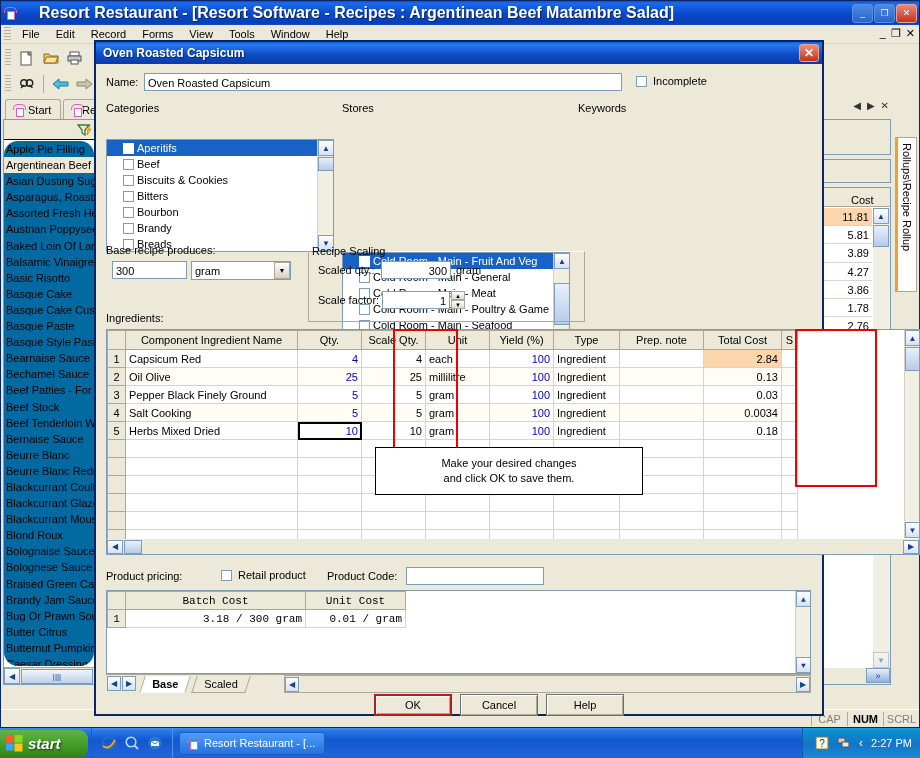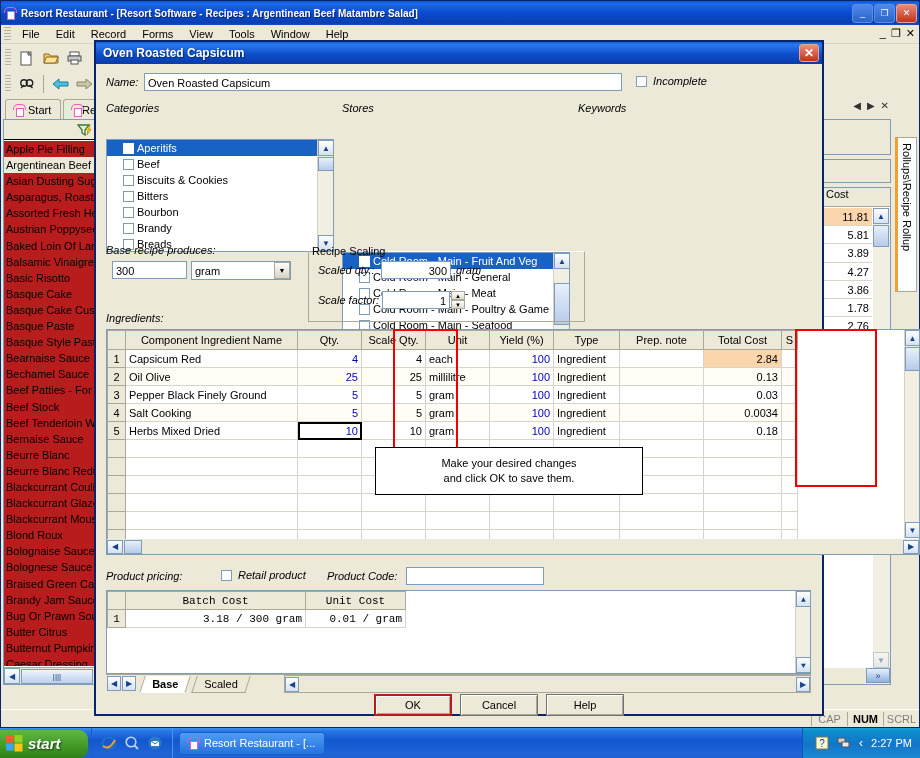--- a/index.html
+++ b/index.html
@@ -15,21 +15,21 @@
   #app-window {
     left:0; top:0; width:920px; height:728px;
     background:#ece9d8; border:1px solid #0a246a;
   }
   #app-titlebar {
     position:absolute; left:0; top:0; width:918px; height:24px;
     background:linear-gradient(180deg,#0a55d4 0%,#1b6ae8 10%,#0a4ad0 50%,#0a3fb0 92%,#174fca 100%);
     display:flex; align-items:center; padding:0 2px;
   }
   #app-titlebar .title {
-    color:#fff; font-weight:bold; font-size:10px; margin-left:5px;
+    color:#fff; font-weight:bold; font-size:16px; margin-left:23px;
     text-shadow:1px 1px 1px rgba(0,0,0,.5); white-space:nowrap; overflow:hidden;
   }
   .winbtn {
     width:21px; height:19px; margin-left:1px; border:1px solid #5a8ee0;
     border-radius:3px; display:flex; align-items:center; justify-content:center;
     color:#fff; font-size:9px; font-family:"Liberation Sans", sans-serif;
     background:linear-gradient(180deg,#4d8ae8,#2c63c9);
   }
   .winbtn.close { background:linear-gradient(180deg,#e98b7a,#c2321b); border-color:#e6a396; }
 
@@ -60,21 +60,21 @@
      border:1px solid #aca899; border-bottom:none; border-radius:3px 3px 0 0;
      display:flex; align-items:center; padding:0 6px; font-size:11px; gap:3px; }
 
   #app-body { position:absolute; left:0; top:118px; width:918px; height:592px; background:#ece9d8; }
 
   
   #left-panel { position:absolute; left:2px; top:0px; width:92px; height:566px;
       border:1px solid #7f9db9; background:#fff; }
   #left-header { height:20px; background:#ece9d8; border-bottom:1px solid #000;
       display:flex; align-items:center; justify-content:flex-end; padding-right:2px; }
-  #left-list { position:absolute; top:21px; left:0; right:0; bottom:18px; overflow:hidden; background:#b91c1c; }
+  #left-list { position:absolute; top:21px; left:0; right:0; bottom:18px; overflow:hidden; background:#0369a1;border-radius:14px; }
   .recipe-row { height:16.1px; line-height:16px; font-size:11px; padding-left:2px;
       white-space:nowrap; overflow:hidden; color:#000; }
   .recipe-row.sel { background:#ece9d8; }
   #left-hscroll { position:absolute; left:0; right:0; bottom:0; height:17px;
       background:#ece9d8; border-top:1px solid #aca899; display:flex; align-items:center; }
 
   
   #right-panel { position:absolute; right:28px; top:0px; width:68px; height:566px; }
   .rp-box { border:1px solid #7f9db9; background:#fff; }
   .cost-cell { height:18.2px; line-height:18px; text-align:right; padding-right:3px;
@@ -101,21 +101,21 @@
   #dlg-title { height:22px; width:100%;
      background:linear-gradient(180deg,#0f5fdc 0%,#2a79ef 12%,#0d4fca 55%,#0a3cae 95%);
      display:flex; align-items:center; padding:0 3px; }
   #dlg-title .t { color:#fff; font-weight:bold; font-size:12px; margin-left:4px;
      text-shadow:1px 1px 1px rgba(0,0,0,.45); }
   #dlg-close { margin-left:auto; width:20px; height:18px; border:1px solid #e6a396;
      border-radius:3px; background:linear-gradient(180deg,#ef8f7c,#c2321b);
      color:#fff; display:flex; align-items:center; justify-content:center;
      font-size:12px; font-weight:bold; }
 
-  .lbl { font-size:11px; color:#000;font-style:italic; }
+  .lbl { font-size:11px; color:#000; }
   .tf { border:1px solid #7f9db9; background:#fff; height:18px; font-size:11px;
      padding:1px 3px; line-height:16px; font-family:"Liberation Sans", sans-serif; }
   .tf.num { text-align:right; }
 
   .cbx { width:11px; height:11px; border:1px solid #7f9db9; background:#fff;
      display:inline-block; vertical-align:-1px; }
 
   
   .listbox { border:1px solid #7f9db9; background:#fff; position:relative; overflow:hidden; }
   .lb-items { position:absolute; left:0; top:0; right:16px; bottom:0; overflow:hidden; }
@@ -336,21 +336,21 @@
       <div id="left-hscroll">
         <div class="sb-arrow">◀</div>
         <div style="flex:1;height:15px;margin:0 1px;background:linear-gradient(180deg,#f0f5fd,#bdd0ea);border:1px solid #7f9db9;display:flex;align-items:center;justify-content:center;font-size:8px;color:#15428b;">||||</div>
       </div>
     </div>
 
     <div id="right-panel">
       <div class="rp-box" style="position:absolute;left:0;top:0;width:68px;height:36px;background:#ece9d8;"></div>
       <div class="rp-box" style="position:absolute;left:0;top:40px;width:68px;height:24px;background:#ece9d8;"></div>
       <div class="rp-box" style="position:absolute;left:0;top:68px;width:68px;height:232px;">
-        <div style="height:19px;background:#ece9d8;border-bottom:1px solid #aca899;display:flex;align-items:flex-start;">
+        <div style="height:19px;background:#ece9d8;border-bottom:1px solid #aca899;display:flex;align-items:flex-end;padding-left:25px;">
           <span style="padding-left:2px;font-size:11px;">Cost</span>
         </div>
         <div id="cost-list" style="position:absolute;left:0;top:20px;right:18px;bottom:17px;overflow:hidden;">
             <div class="cost-cell hl">11.81</div>
             <div class="cost-cell">5.81</div>
             <div class="cost-cell">3.89</div>
             <div class="cost-cell">4.27</div>
             <div class="cost-cell">3.86</div>
             <div class="cost-cell">1.78</div>
             <div class="cost-cell">2.76</div>

